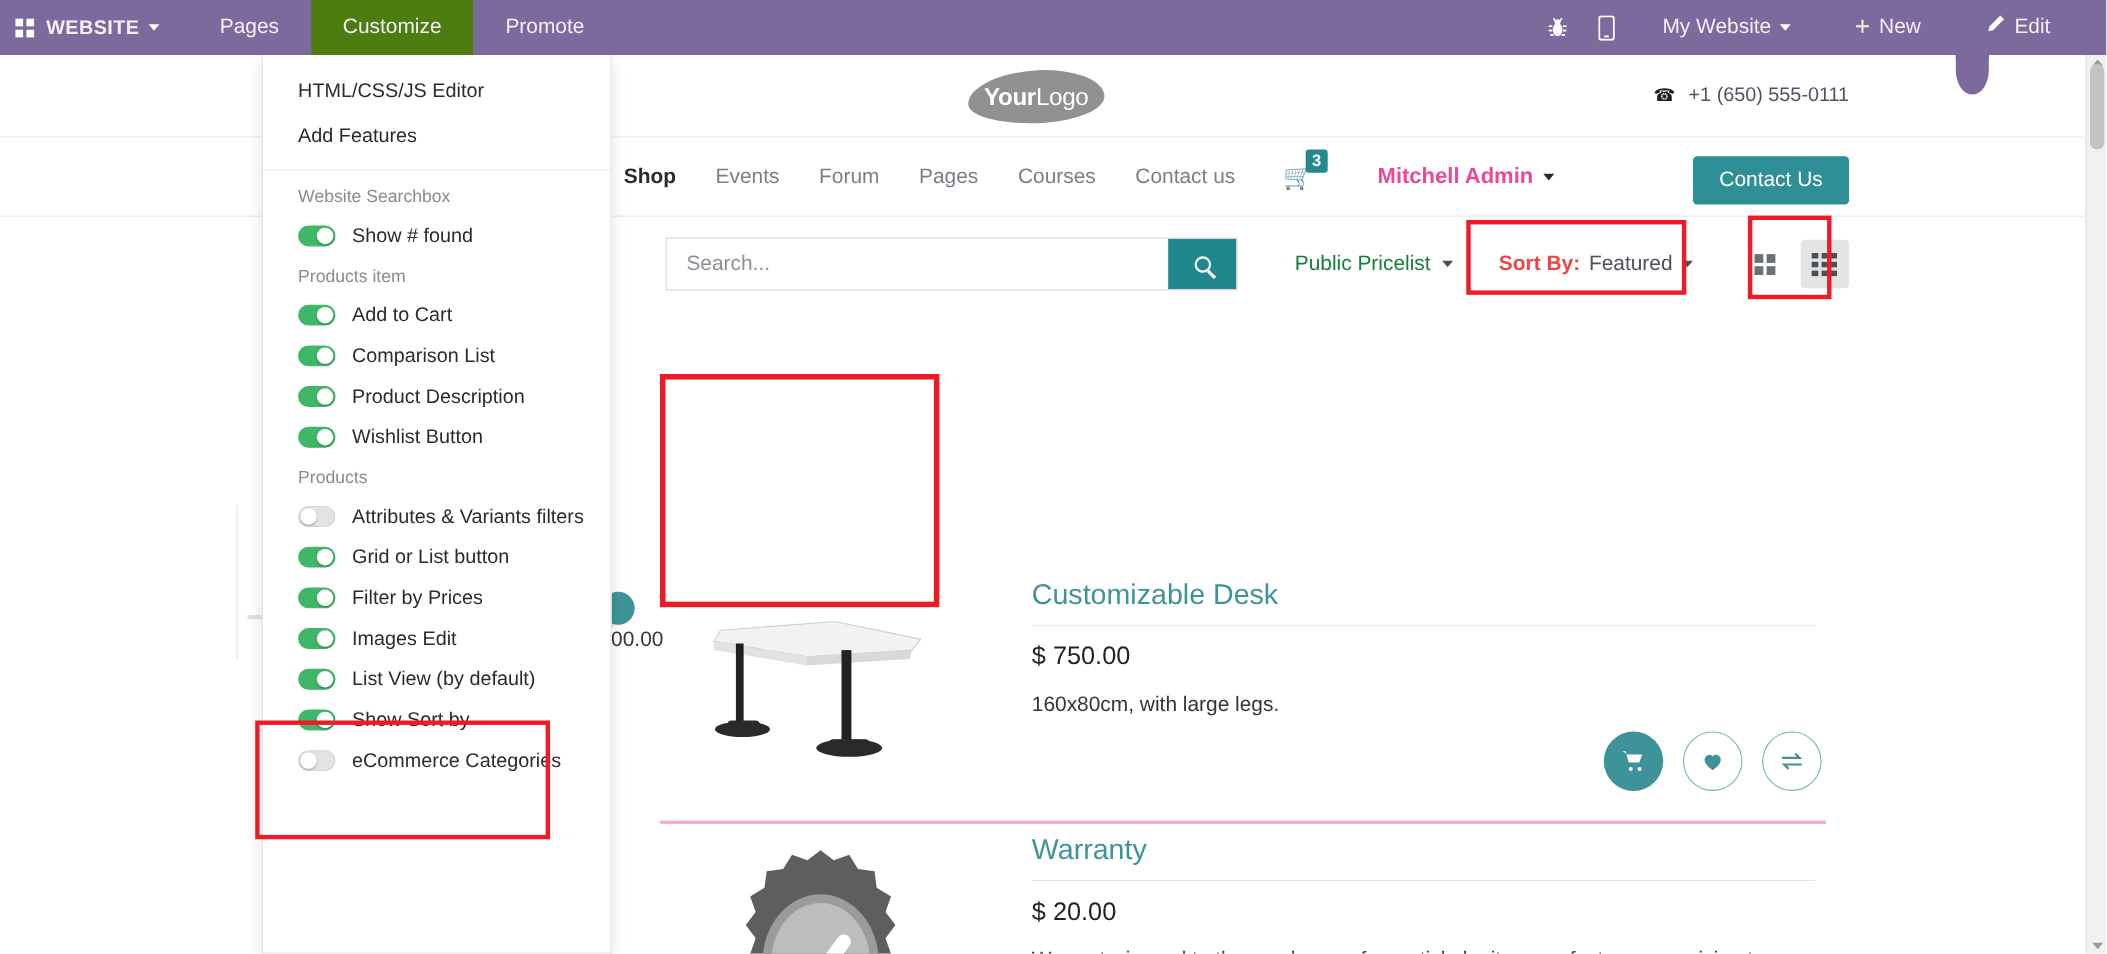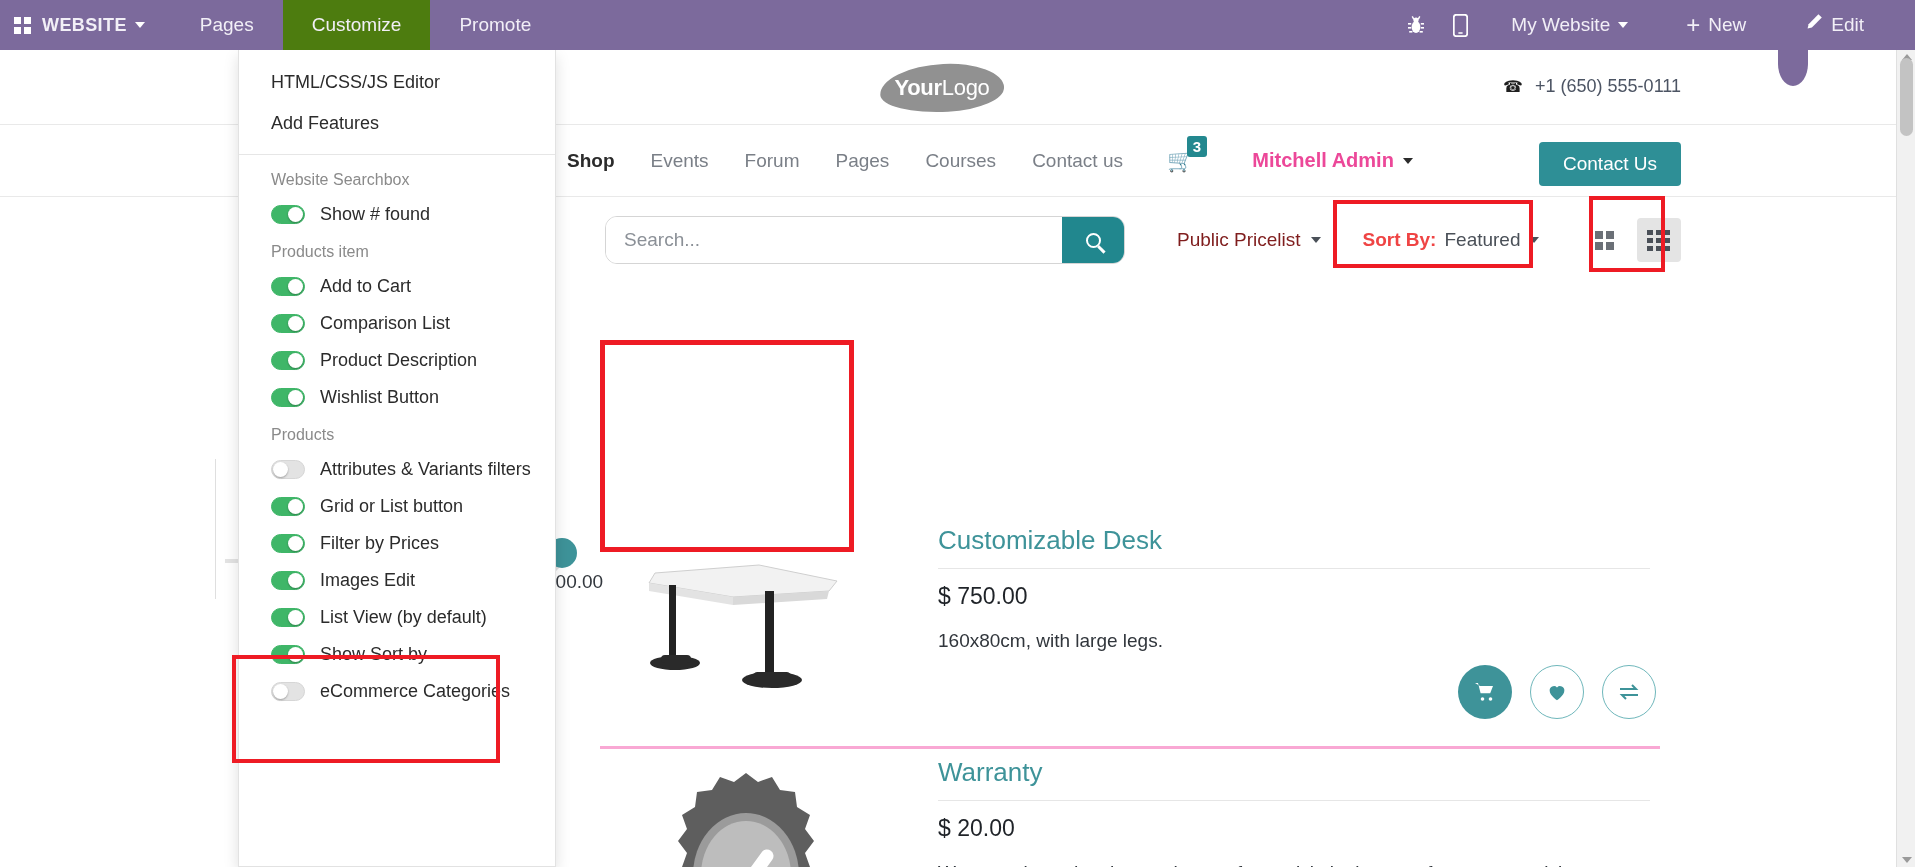--- a/index.html
+++ b/index.html
@@ -164,21 +164,21 @@
     cursor: pointer; white-space: nowrap;
   }
 
   
   #shop-area { position: relative; padding-top: 18px; }
   #shop-toolbar {
     position: relative; margin-left: 605px; display: flex; align-items: center; height: 50px;
   }
   #search-box {
     display: flex; align-items: stretch; width: 520px; height: 48px;
-    border: 1px solid #d5d5d5; border-radius: 12px; overflow: hidden; background: #fff; gap: 32px;
+    border: 1px solid #d5d5d5; border-radius: 0; overflow: hidden; background: #fff; gap: 32px;
   }
   #search-input {
     flex: 1; border: none; outline: none; padding: 0 18px;
     font-size: 19px; color: #747a82; font-family: "Liberation Sans", sans-serif;
   }
   #search-input::placeholder { color: #8b9097; }
   #search-btn {
     width: 62px; background: #21878e; color: #ffffff;
     display: flex; align-items: center; justify-content: center;
     border: none; cursor: pointer;
@@ -186,21 +186,21 @@
   .mag {
     width: 15px; height: 15px; border: 2.6px solid #fff; border-radius: 50%;
     position: relative; display: inline-block;
   }
   .mag:after {
     content: ""; position: absolute; right: -7px; bottom: -5px;
     width: 9px; height: 2.6px; background: #fff; transform: rotate(45deg);
   }
   #pricelist-dd {
     margin-left: 52px; display: flex; align-items: center; gap: 10px;
-    font-size: 19px; color: #7f1d1d; cursor: pointer; white-space: nowrap;
+    font-size: 19px; color: #15803d; cursor: pointer; white-space: nowrap;
   }
   .caret-grey {
     display: inline-block;
     border-left: 5px solid transparent; border-right: 5px solid transparent;
     border-top: 6px solid #4a5058;
   }
   #sortby-dd {
     margin-left: 28px; display: flex; align-items: center; gap: 8px;
     font-size: 19px; color: #4a5058; cursor: pointer; white-space: nowrap;
     padding: 9px 14px;

